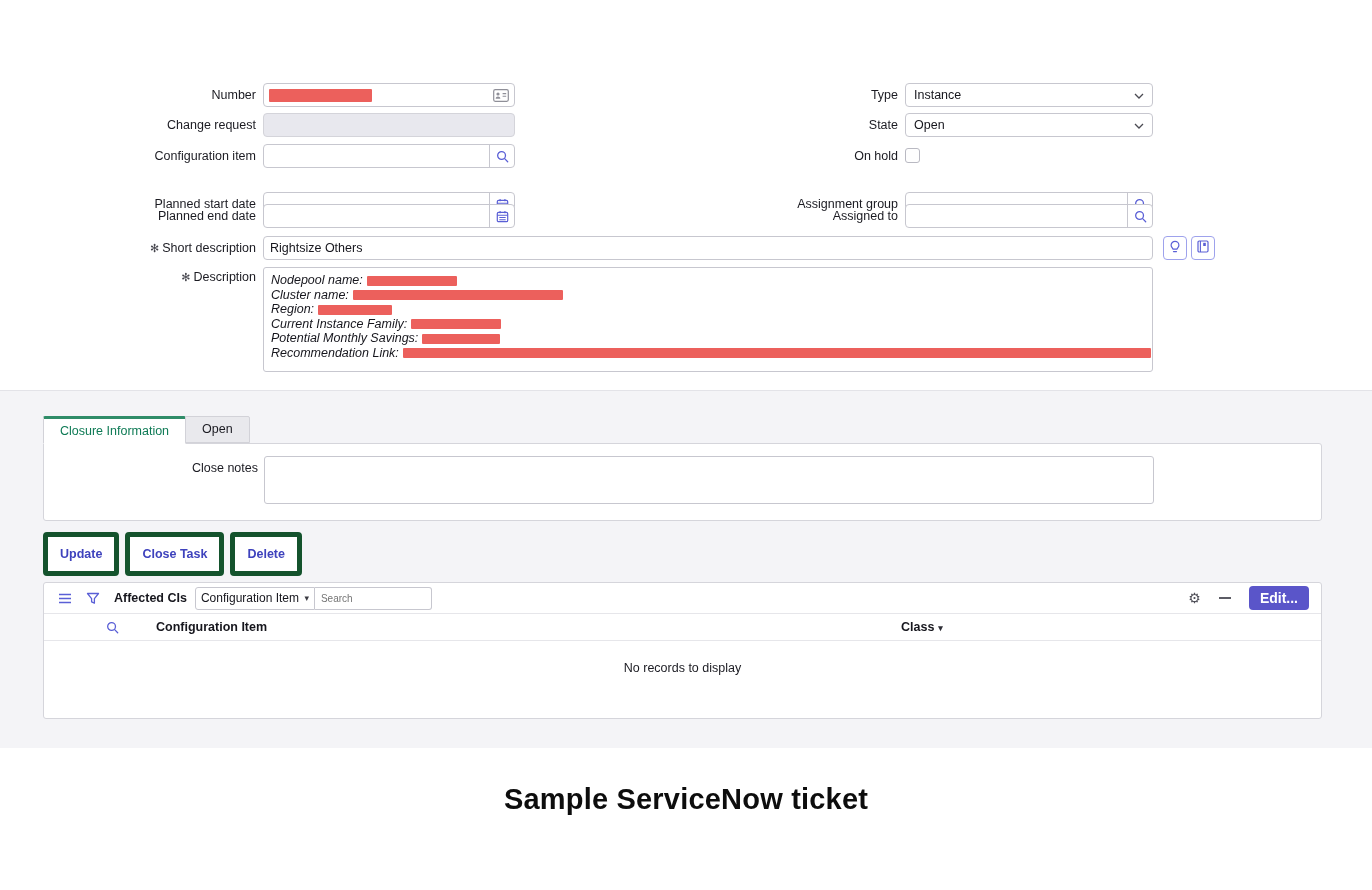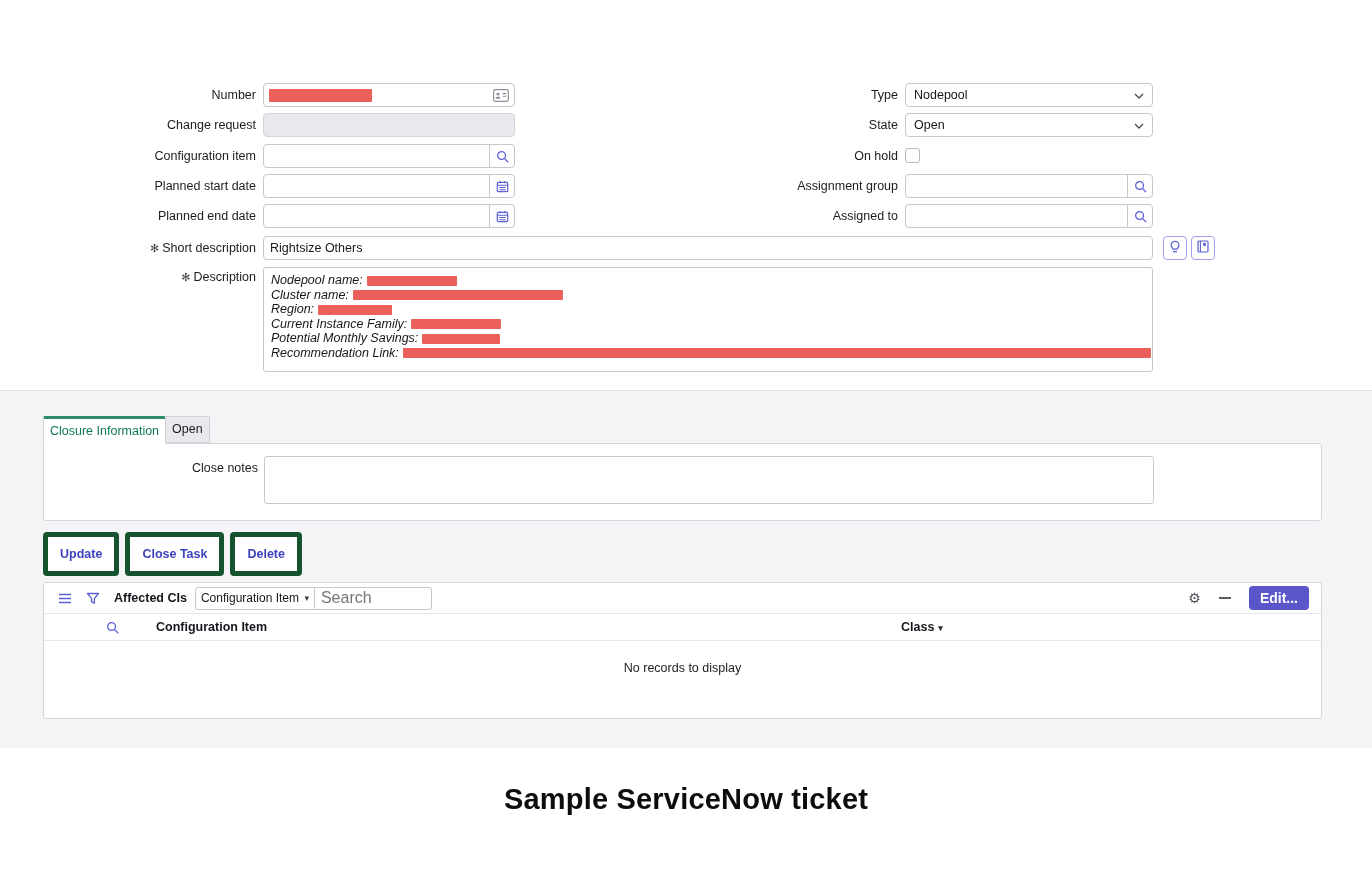--- a/index.html
+++ b/index.html
@@ -26,37 +26,37 @@
   .select .sel-txt { flex:1; }
   .checkbox { position:absolute; left:905px; top:4px; width:15px; height:15px; border:1px solid #b9b9c2; border-radius:3px; background:#fefefe; cursor:pointer; }
   .icon-btn { position:absolute; width:24px; height:24px; border:1px solid #9ea2ec; border-radius:4px; background:#fff; display:flex; align-items:center; justify-content:center; cursor:pointer; }
   .desc-box { position:absolute; left:263px; top:0; width:890px; height:105px; border:1px solid #c7c7cf; border-radius:3px; background:#fff; padding:5px 7px; line-height:14.5px; overflow:hidden; }
   .desc-line { white-space:nowrap;font-style:italic; }
   .desc-line .redbar { height:10px; vertical-align:middle; margin-left:4px; }
 
   
   .section { position:absolute; left:0; top:390px; width:1372px; height:358px; background:#f4f4f7; border-top:1px solid #e3e3e8; }
   .tabs { position:absolute; left:43px; top:25px; display:flex; z-index:2; }
-  .tab { height:27px; line-height:24px; padding:0 6px; font-size:12.5px; border:1px solid #d2d2d8; cursor:pointer; }
+  .tab { height:27px; line-height:24px; padding:0 16px; font-size:12.5px; border:1px solid #d2d2d8; cursor:pointer; }
   .tab.active { background:#fff; border-top:3px solid #2f8c68; border-bottom:1px solid #fff; color:#0e7a55; border-radius:2px 2px 0 0; height:28px; }
   .tab.inactive { background:#e9e9ed; color:#1b1b22; margin-left:-1px; border-radius:0 2px 0 0; }
   .tab-panel { position:absolute; left:43px; top:52px; width:1279px; height:78px; background:#fff; border:1px solid #d5d5db; border-radius:0 3px 3px 3px; z-index:1; }
   .close-notes-lbl { position:absolute; left:0; top:12px; width:214px; text-align:right; line-height:24px; color:#1b1b22; }
   .close-notes-box { position:absolute; left:220px; top:12px; width:890px; height:48px; border:1px solid #c7c7cf; border-radius:3px; background:#fff; resize:none; font:inherit; padding:4px 6px; outline:none; }
   .actions { position:absolute; left:43px; top:141px; display:flex; gap:6px; }
   .btn { height:44px; padding:0 12px; background:#fff; border:5px solid #14532d; border-radius:4px; color:#3e42bd; font-weight:bold; font-size:12.5px; cursor:pointer; font-family:inherit; }
 
   
   .list-panel { position:absolute; left:43px; top:191px; width:1279px; height:137px; background:#fff; border:1px solid #d5d5db; border-radius:3px; overflow:hidden; }
   .toolbar { height:31px; display:flex; align-items:center; padding:0 12px 0 14px; border-bottom:1px solid #e6e6ea; }
   .tb-icon { display:flex; align-items:center; justify-content:center; cursor:pointer; margin-right:14px; }
   .tb-title { font-weight:bold; margin-right:8px; white-space:nowrap; }
   .tb-select { width:120px; height:23px; border:1px solid #c7c7cf; border-radius:3px 0 0 3px; display:flex; align-items:center; padding:0 5px; font-size:12px; cursor:pointer; background:#fff; white-space:nowrap; overflow:hidden; }
   .tb-select .arrow { margin-left:2px; font-size:9px; color:#3a3a42; }
-  .tb-search { width:117px; height:23px; border:1px solid #c7c7cf; border-left:none; border-radius:0 3px 3px 0; padding:0 6px; font:inherit; font-size:16px; outline:none; }
+  .tb-search { width:117px; height:23px; border:1px solid #c7c7cf; border-left:none; border-radius:0 3px 3px 0; padding:0 6px; font:inherit; font-size:10px; outline:none; }
   .tb-spacer { flex:1; }
   .gear { font-family:"DejaVu Sans", sans-serif; font-size:14px; color:#4f4f58; margin-right:18px; cursor:pointer; line-height:1; }
   .minus { width:12px; height:2px; background:#5c5c65; margin-right:18px; cursor:pointer; }
   .btn-edit { height:24px; padding:0 11px; background:#5a55c9; color:#fff; border:none; border-radius:4px; font-weight:bold; font-size:14px; cursor:pointer; font-family:inherit; }
   .crumb-row { height:23px; display:flex; align-items:center; padding-left:11px; font-size:12px; color:#33333b; border-bottom:1px solid #e6e6ea; }
   .head-row { position:relative; height:27px; border-bottom:1px solid #e6e6ea; }
   .head-search { position:absolute; left:62px; top:7px; cursor:pointer; }
   .col-ci { position:absolute; left:112px; top:0; line-height:27px; font-weight:bold; font-size:12.5px; }
   .col-class { position:absolute; left:857px; top:0; line-height:27px; font-weight:bold; font-size:12.5px; cursor:pointer; }
   .col-class .arrow { font-size:9px; margin-left:4px; color:#2e2e36; }
@@ -79,21 +79,21 @@
             <rect x="0.7" y="0.7" width="14.6" height="11.6" rx="1.5" fill="none" stroke="#8f8f98" stroke-width="1.2"></rect>
             <circle cx="5" cy="5" r="1.6" fill="#8f8f98"></circle>
             <path d="M2.7 9.8c0-1.5 1-2.3 2.3-2.3s2.3.8 2.3 2.3z" fill="#8f8f98"></path>
             <line x1="9.6" y1="4.6" x2="13.2" y2="4.6" stroke="#8f8f98" stroke-width="1.1"></line>
             <line x1="9.6" y1="7.2" x2="13.2" y2="7.2" stroke="#8f8f98" stroke-width="1.1"></line>
           </svg>
       </span>
     </div>
     <div class="lbl lbl-r">Type</div>
     <div class="fld fld-r select">
-      <span class="sel-txt">Nodepool</span>
+      <span class="sel-txt">Instance</span>
       <span><svg width="10" height="6" viewBox="0 0 10 6">
             <polyline points="1,1 5,5 9,1" fill="none" stroke="#4a4a52" stroke-width="1.3"></polyline>
           </svg></span>
     </div>
   </div>
 
   <div class="form-row" style="top:113px">
     <div class="lbl lbl-l">Change request</div>
     <div class="fld fld-l disabled"></div>
     <div class="lbl lbl-r">State</div>
@@ -113,21 +113,21 @@
         <svg width="13" height="13" viewBox="0 0 14 14">
             <circle cx="6" cy="6" r="4.2" fill="none" stroke="#5a5fd6" stroke-width="1.4"></circle>
             <line x1="9.3" y1="9.3" x2="12.6" y2="12.6" stroke="#5a5fd6" stroke-width="1.4" stroke-linecap="round"></line>
           </svg>
       </span>
     </div>
     <div class="lbl lbl-r">On hold</div>
     <div class="checkbox"></div>
   </div>
 
-  <div class="form-row" style="top:174px">
+  <div class="form-row" style="top:192px">
     <div class="lbl lbl-l">Planned start date</div>
     <div class="fld fld-l">
       <input type="text" style="">
       <span class="addon">
         <svg width="13" height="13" viewBox="0 0 14 14">
             <rect x="1.4" y="2.6" width="11.2" height="10" rx="1.4" fill="none" stroke="#5a5fd6" stroke-width="1.3"></rect>
             <line x1="1.4" y1="5.6" x2="12.6" y2="5.6" stroke="#5a5fd6" stroke-width="1.2"></line>
             <line x1="4.4" y1="1" x2="4.4" y2="3.4" stroke="#5a5fd6" stroke-width="1.2"></line>
             <line x1="9.6" y1="1" x2="9.6" y2="3.4" stroke="#5a5fd6" stroke-width="1.2"></line>
             <line x1="3.6" y1="8" x2="10.4" y2="8" stroke="#5a5fd6" stroke-width="1.1"></line>

